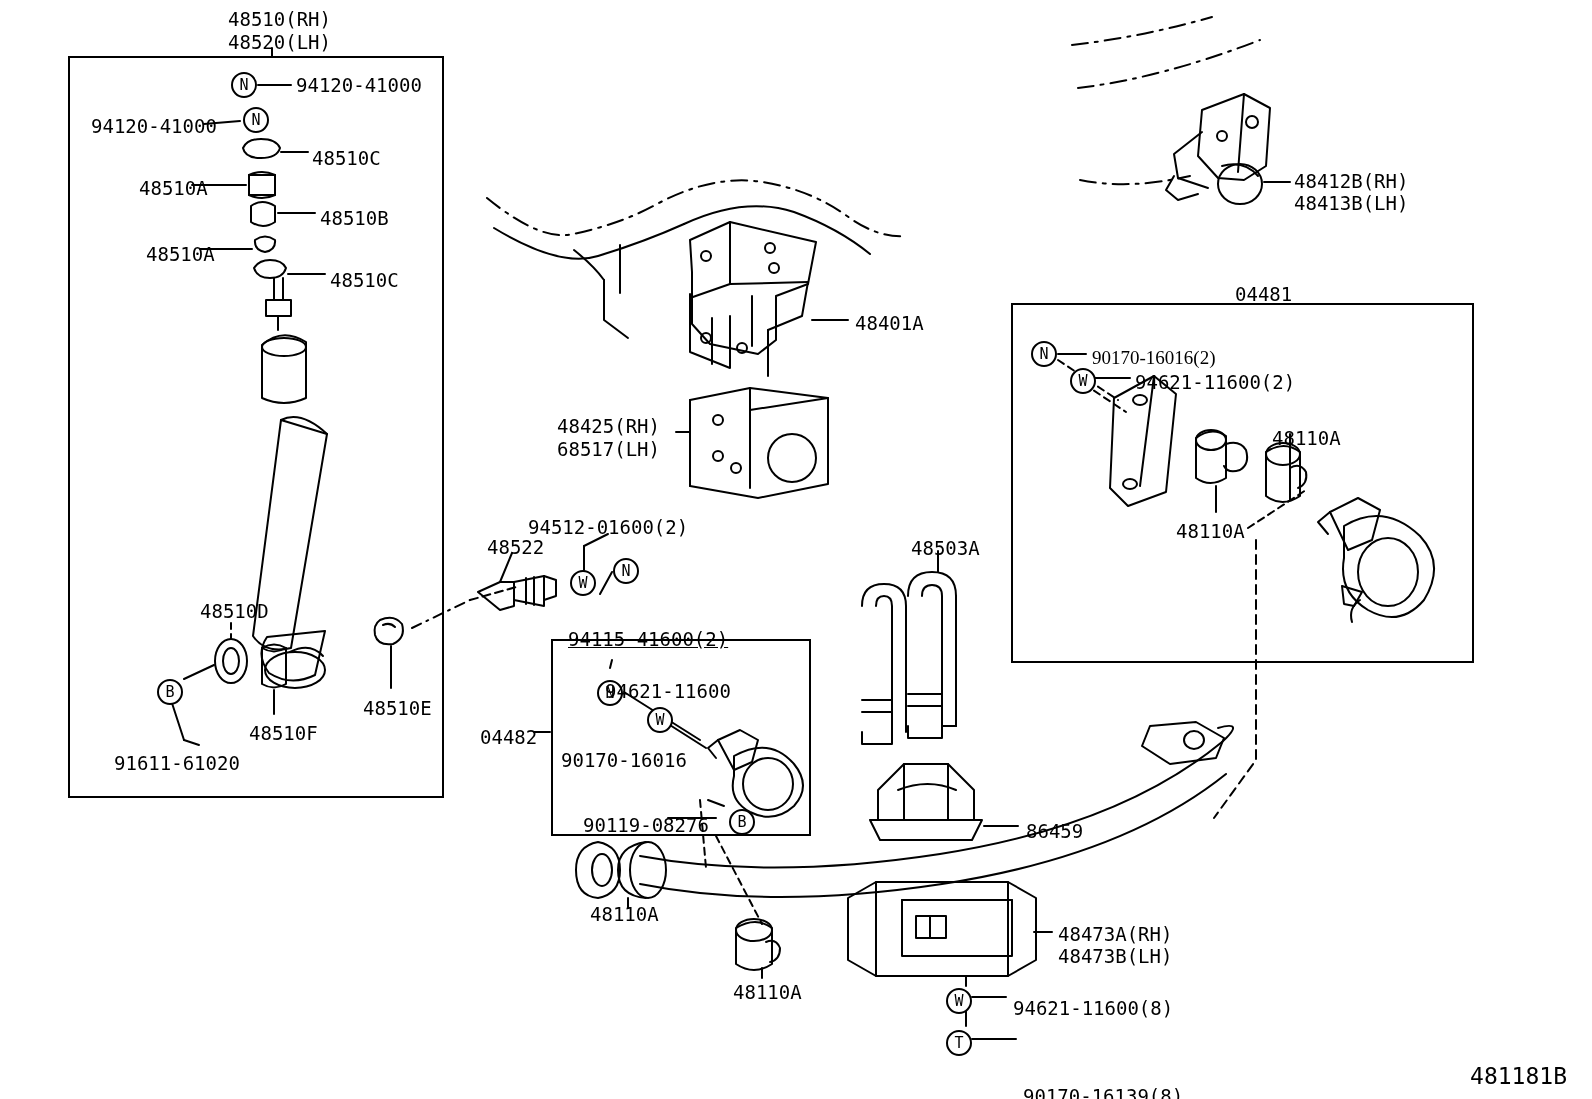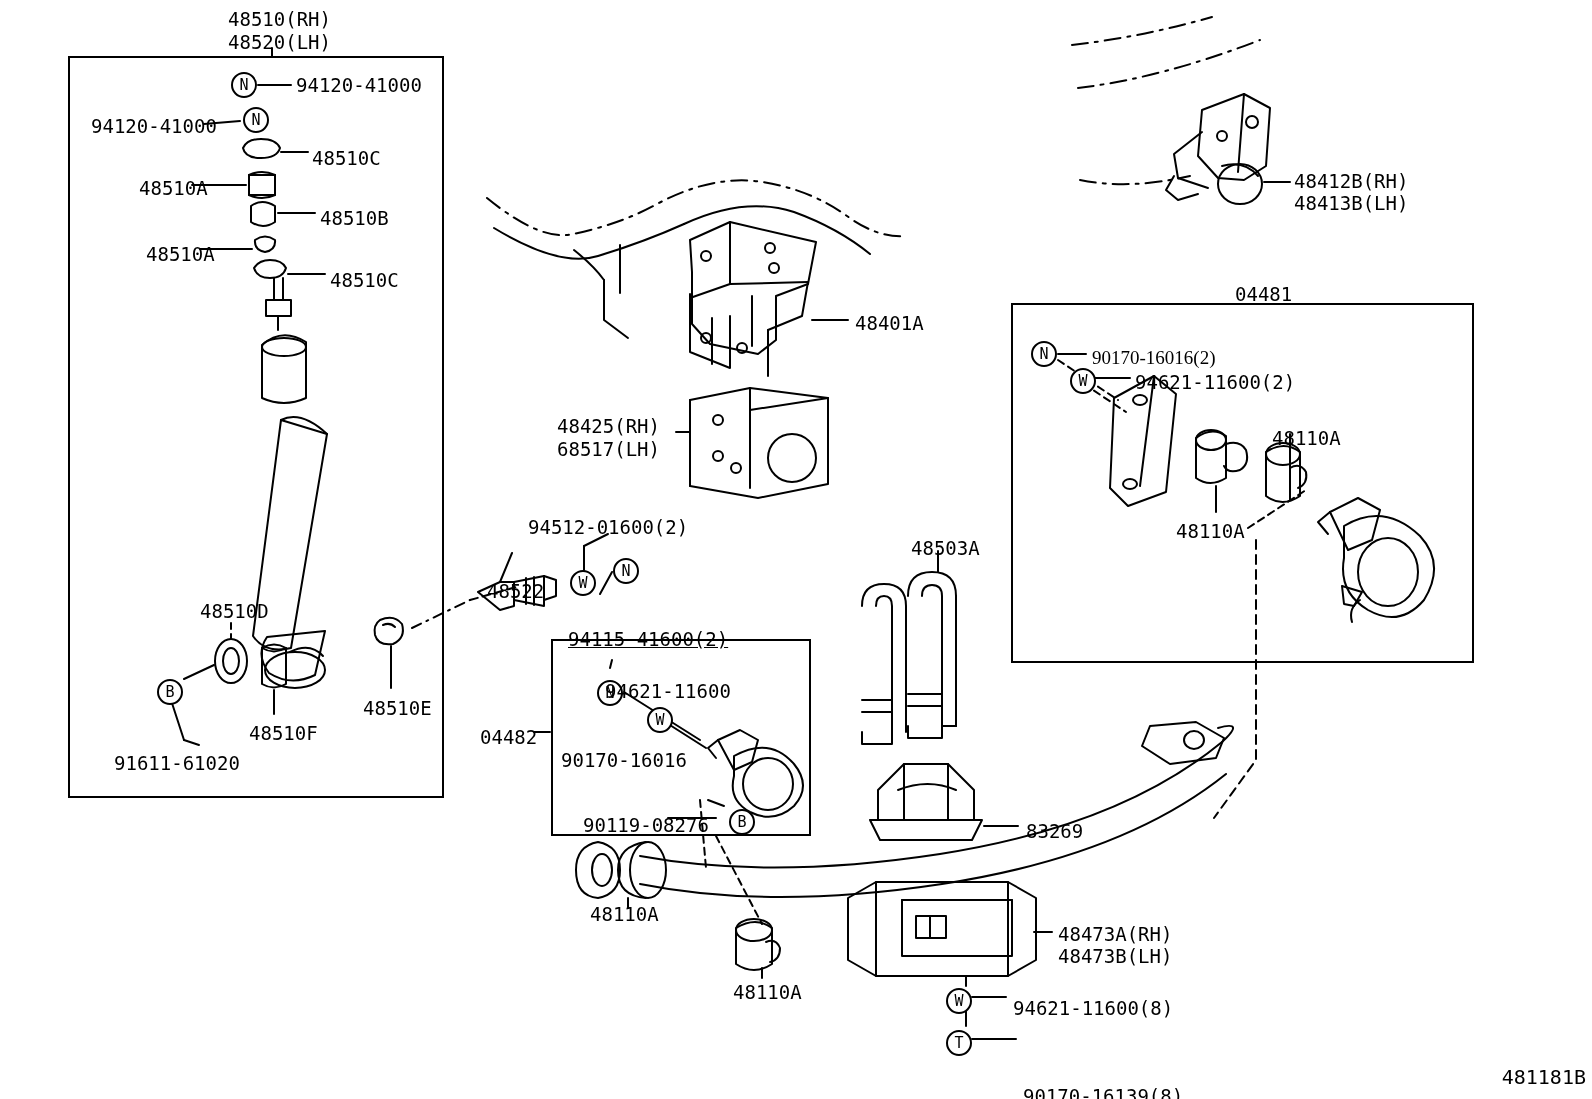--- a/index.html
+++ b/index.html
@@ -47,23 +47,23 @@
   svg.art {
     position: absolute;
     left: 0;
     top: 0;
     width: 1592px;
     height: 1099px;
     pointer-events: none;
   }
   .watermark {
     position: absolute;
-    right: 6px;
+    right: 25px;
     bottom: 10px;
-    font-size: 20px;
+    font-size: 23px;
     font-family: "DejaVu Sans Mono", monospace;
     color: #000;
   }
 </style>
 </head>
 <body>
 
 <div id="page">
 
   <svg class="art" viewBox="0 0 1592 1099" xmlns="http://www.w3.org/2000/svg">
@@ -311,29 +311,29 @@
   <div class="lbl" style="left:855px; top:312px;">48401A</div>
   <div class="lbl" style="left:557px; top:415px;">48425(RH)</div>
   <div class="lbl" style="left:557px; top:438px;">68517(LH)</div>
   <div class="lbl" style="left:1294px; top:170px;">48412B(RH)</div>
   <div class="lbl" style="left:1294px; top:192px;">48413B(LH)</div>
   <div class="lbl" style="left:1208px; top:283px;margin-left:27px;">04481</div>
   <div class="lbl" style="left:1092px; top:346px;font-family:Liberation Serif, serif;">90170-16016(2)</div>
   <div class="lbl" style="left:1135px; top:371px;">94621-11600(2)</div>
   <div class="lbl" style="left:1272px; top:427px;">48110A</div>
   <div class="lbl" style="left:1176px; top:520px;">48110A</div>
-  <div class="lbl" style="left:487px; top:536px;margin-top:44px;">48522</div>
+  <div class="lbl" style="left:487px; top:536px;">48522</div>
   <div class="lbl" style="left:528px; top:516px;">94512-01600(2)</div>
   <div class="lbl" style="left:568px; top:628px;text-decoration:underline;">94115-41600(2)</div>
   <div class="lbl" style="left:605px; top:680px;">94621-11600</div>
   <div class="lbl" style="left:480px; top:726px;">04482</div>
   <div class="lbl" style="left:561px; top:749px;text-align:center;">90170-16016</div>
   <div class="lbl" style="left:583px; top:814px;">90119-08276</div>
   <div class="lbl" style="left:911px; top:537px;">48503A</div>
-  <div class="lbl" style="left:1026px; top:820px;">83269</div>
+  <div class="lbl" style="left:1026px; top:820px;">86459</div>
   <div class="lbl" style="left:590px; top:903px;">48110A</div>
   <div class="lbl" style="left:733px; top:981px;">48110A</div>
   <div class="lbl" style="left:1058px; top:923px;">48473A(RH)</div>
   <div class="lbl" style="left:1058px; top:945px;">48473B(LH)</div>
   <div class="lbl" style="left:1013px; top:997px;">94621-11600(8)</div>
   <div class="lbl" style="left:1023px; top:1039px;margin-top:46px;">90170-16139(8)</div>
 
   <div class="watermark">481181B</div>
 
 </div>

